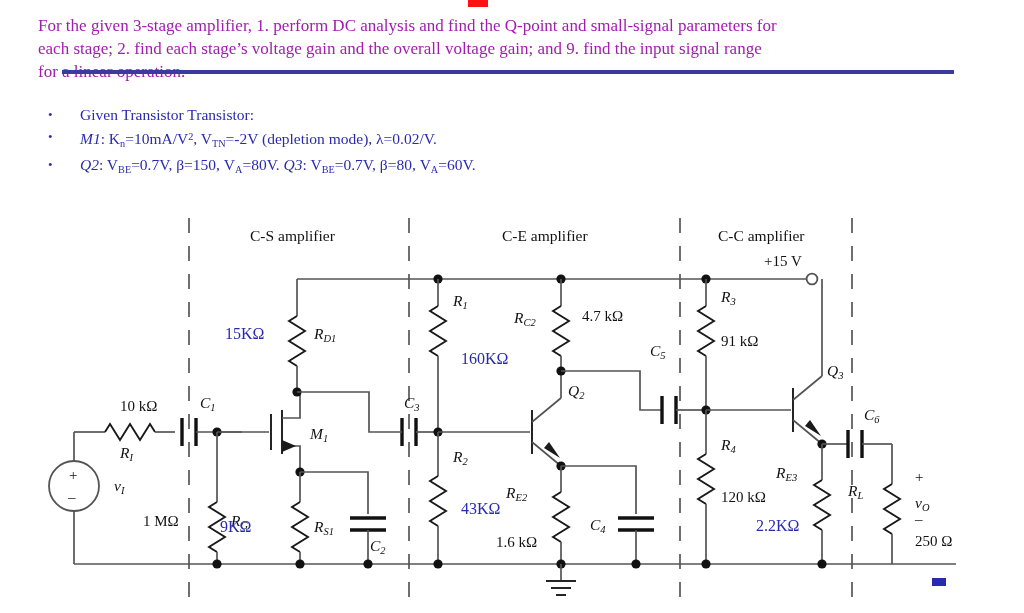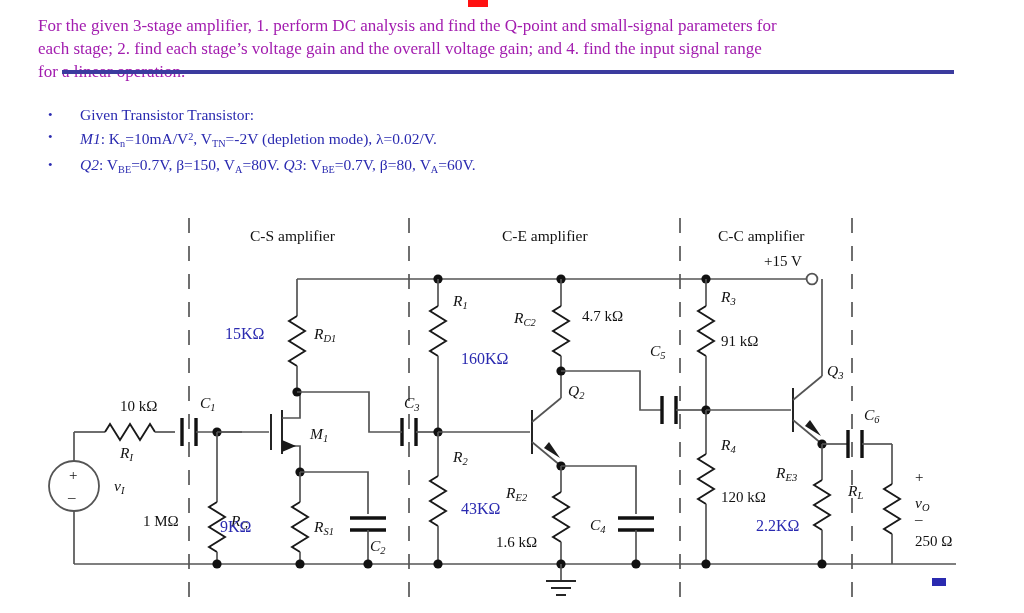--- a/index.html
+++ b/index.html
@@ -54,21 +54,21 @@
 </style>
 </head>
 <body>
 
 <div id="root">
 
   <div class="redmark"></div>
 
   <div class="problem">
     <span class="ln">For the given 3-stage amplifier, 1. perform DC analysis and find the Q-point and small-signal parameters for</span>
-    <span class="ln">each stage; 2. find each stage’s voltage gain and the overall voltage gain; and 4. find the input signal range</span>
+    <span class="ln">each stage; 2. find each stage’s voltage gain and the overall voltage gain; and 9. find the input signal range</span>
     <span class="ln">for a linear operation.</span>
   </div>
   <div class="underbar"></div>
 
   <div class="bullets">
     <span class="row">
       <span class="dot">•</span>
       <span>Given Transistor Transistor:</span>
     </span>
     <span class="row">

